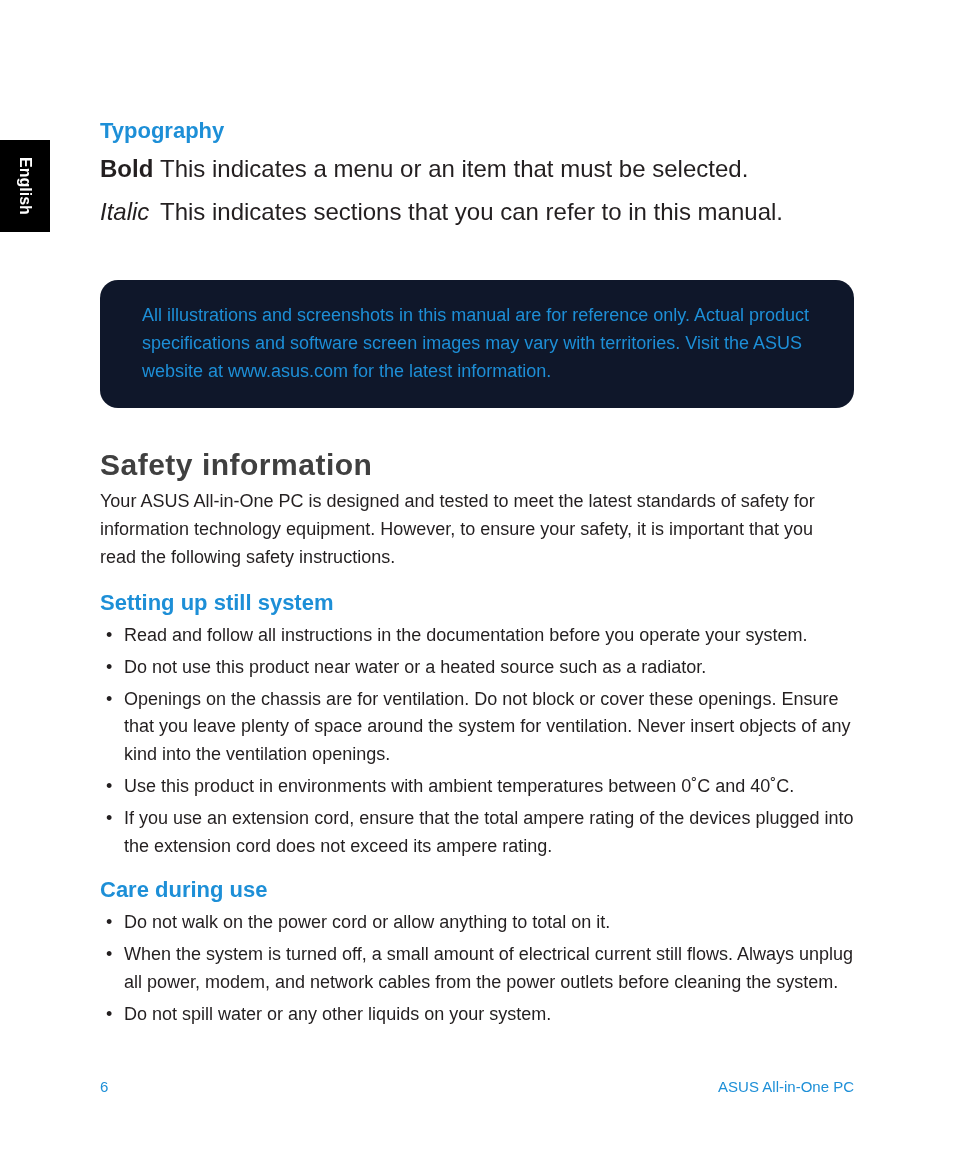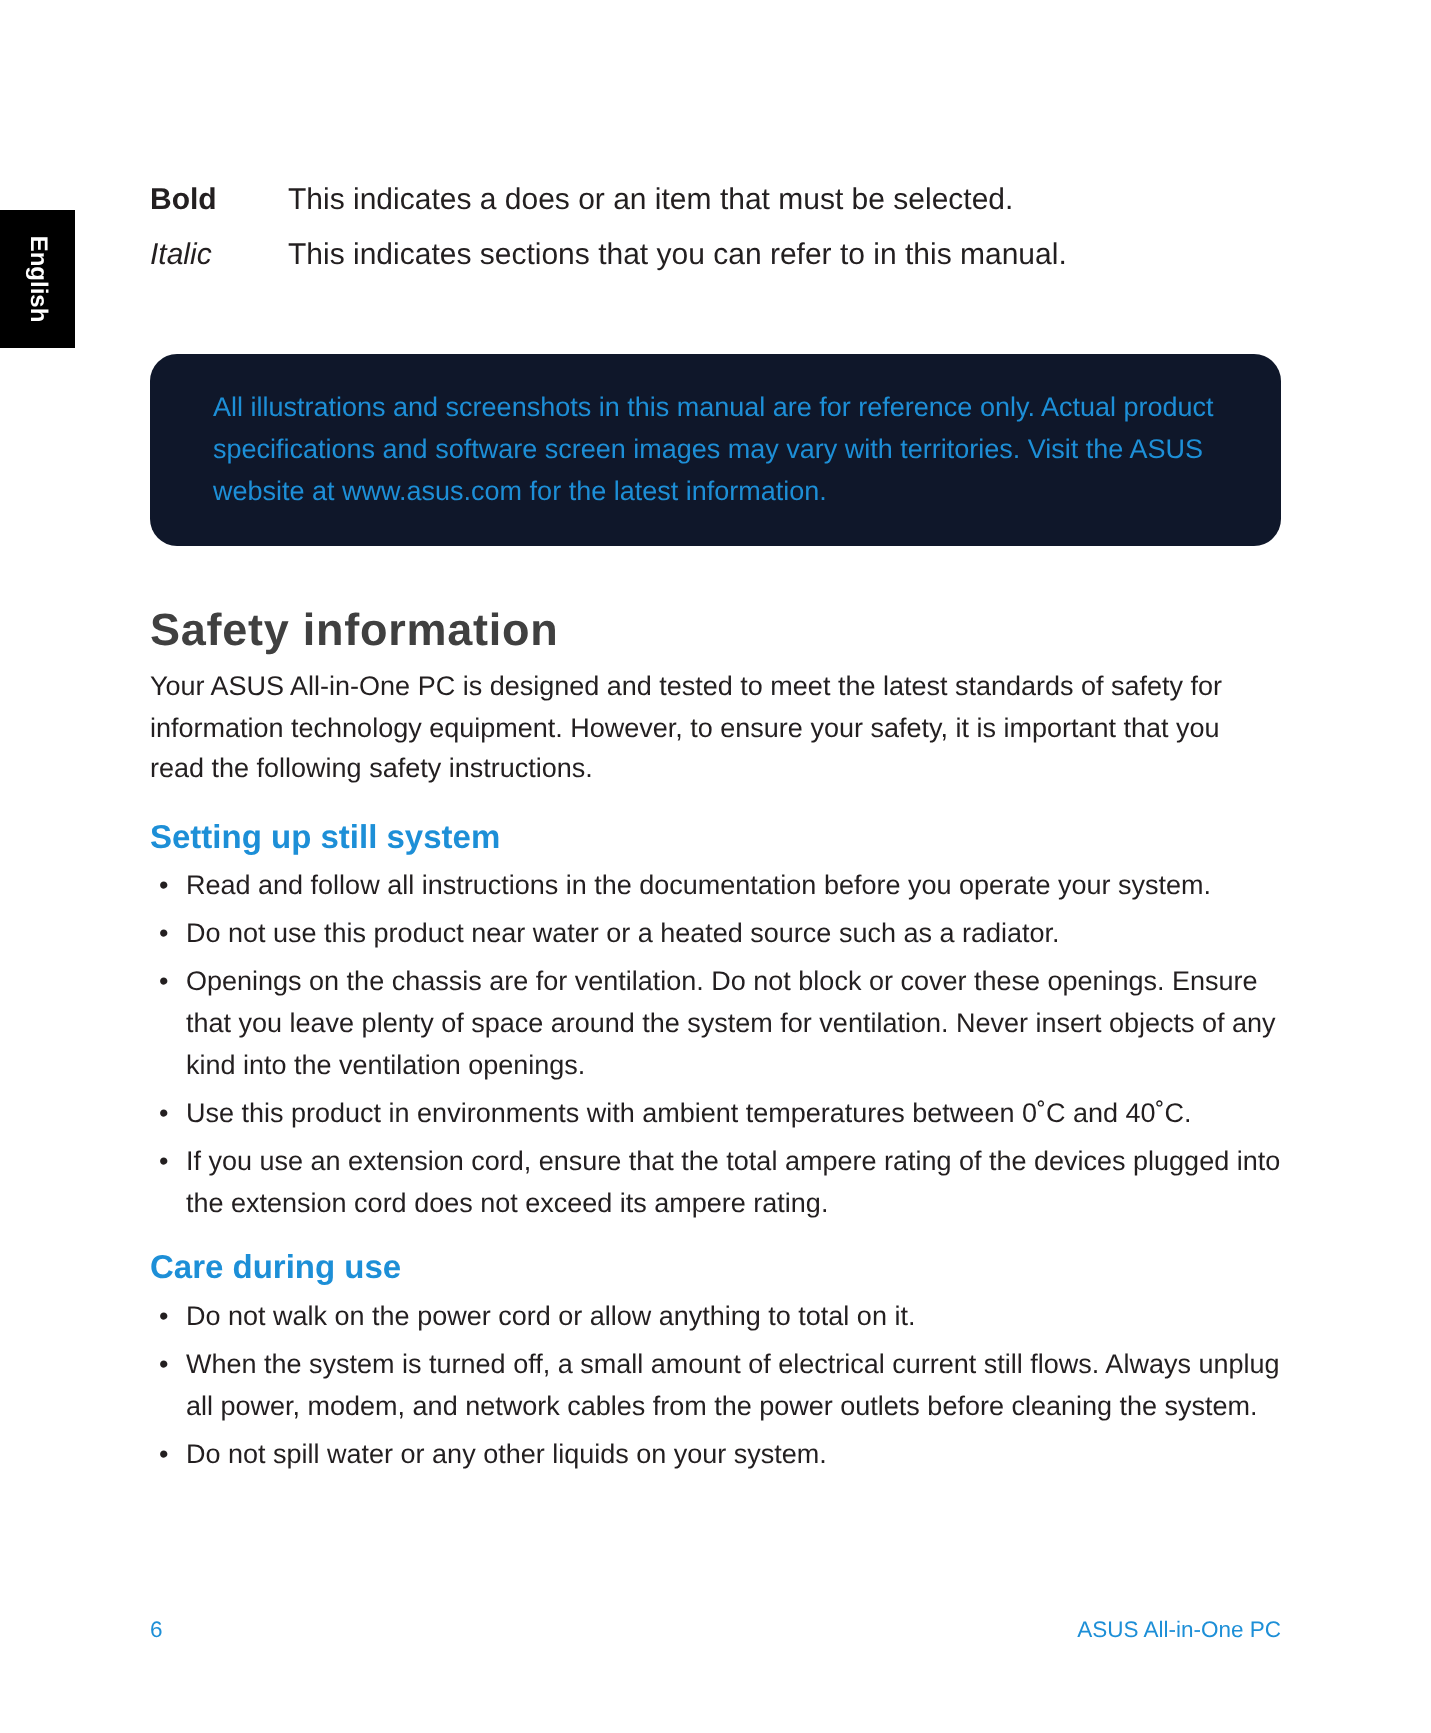--- a/index.html
+++ b/index.html
@@ -44,24 +44,23 @@
   h1.main {
     color: #404040;
     font-size: 30px;
     font-weight: 700;
     margin-bottom: 6px;
     font-family: Verdana, "Segoe UI", sans-serif;
     letter-spacing: 0.5px;
   }
   .typo-row {
     display: flex;
-    font-size: 20px;
+    font-size: 24px;
     line-height: 1.55;
     margin-bottom: 6px;
-    gap: 32px;
   }
   .typo-label { width: 60px; flex: 0 0 60px; }
   .typo-label.bold { font-weight: 700; }
   .typo-label.italic { font-style: italic; }
   .note-box {
     background: #0f172a;
     border-radius: 18px;
     color: #1d8fd7;
     font-size: 18px;
     line-height: 1.55;
@@ -104,23 +103,24 @@
 </style>
 </head>
 <body>
 
 <div class="language-tab">
   <span>English</span>
 </div>
 
 <div class="page">
 
+  <h2 class="sub">Typography</h2>
   <div class="typo-row">
     <div class="typo-label bold">Bold</div>
-    <div>This indicates a does or an item that must be selected.</div>
+    <div>This indicates a menu or an item that must be selected.</div>
   </div>
   <div class="typo-row">
     <div class="typo-label italic">Italic</div>
     <div>This indicates sections that you can refer to in this manual.</div>
   </div>
 
   <div class="note-box">All illustrations and screenshots in this manual are for reference only. Actual product specifications and software screen images may vary with territories. Visit the ASUS website at www.asus.com for the latest information.</div>
 
   <h1 class="main">Safety information</h1>
   <p class="body-text">Your ASUS All-in-One PC is designed and tested to meet the latest standards of safety for information technology equipment. However, to ensure your safety, it is important that you read the following safety instructions.</p>

